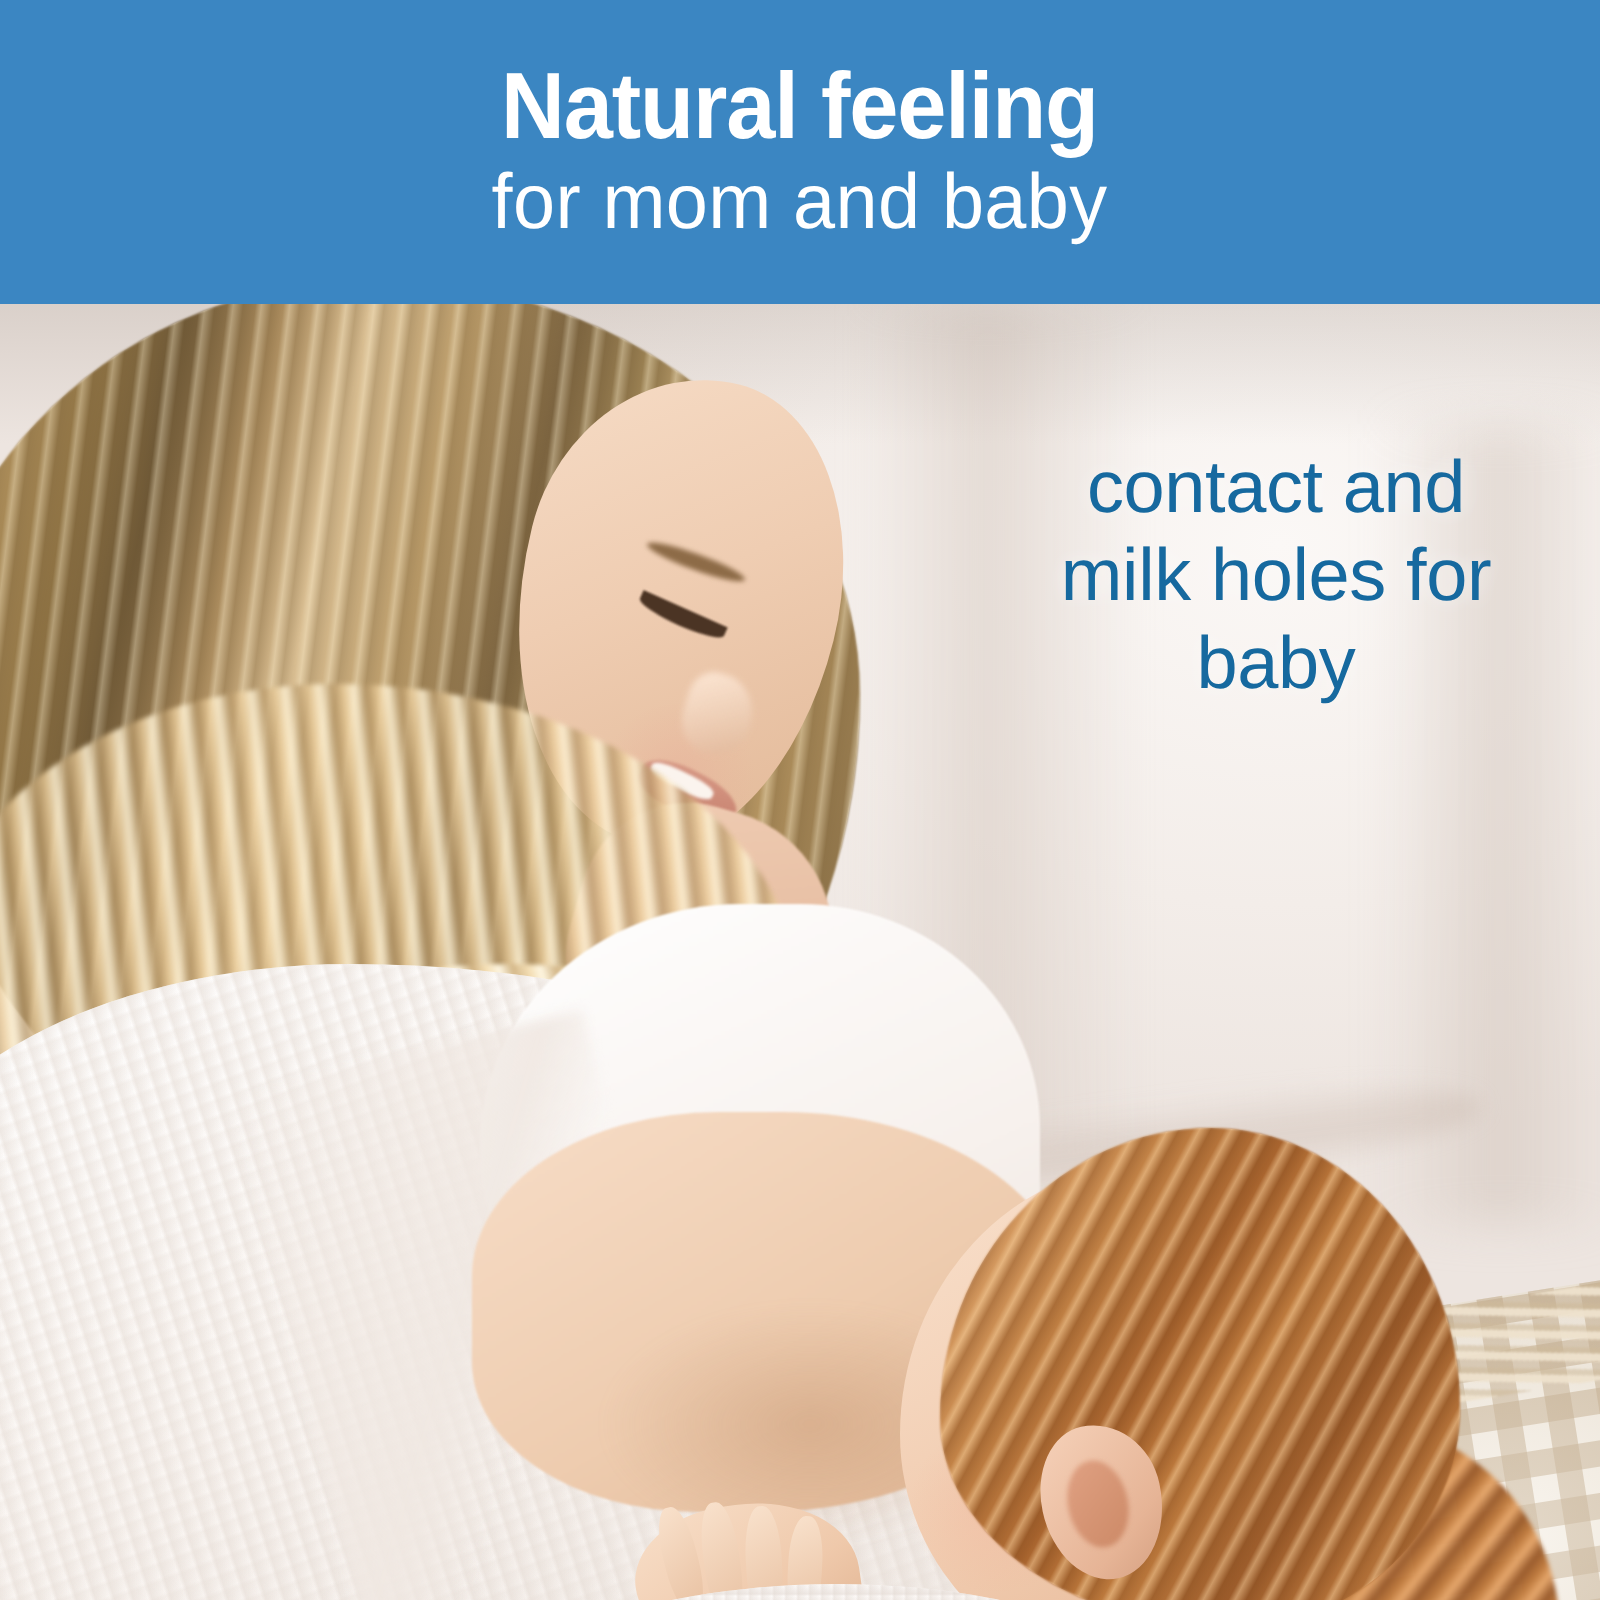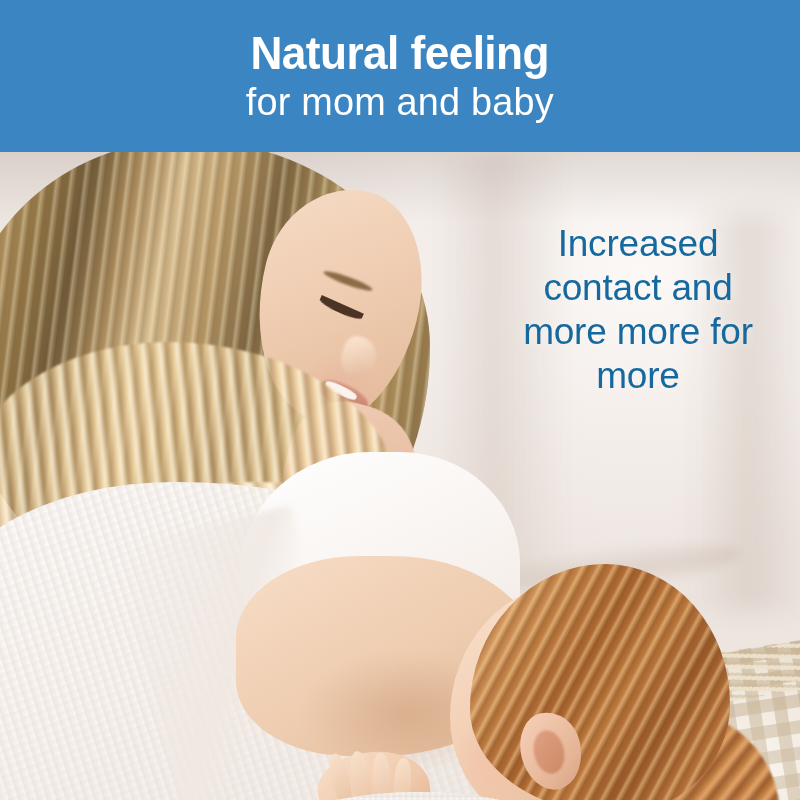--- a/index.html
+++ b/index.html
@@ -473,19 +473,18 @@
     <div class="finger f2"></div>
     <div class="finger f3"></div>
     <div class="finger f4"></div>
 
     <div class="knit"></div>
     <div class="knit-texture"></div>
 
   </div>
 
   <div class="callout">
-    <span>Increased</span>
     <span>contact and</span>
-    <span>more more for</span>
-    <span>more</span>
+    <span>milk holes for</span>
+    <span>baby</span>
   </div>
 
 </div>
 
 </body></html>

